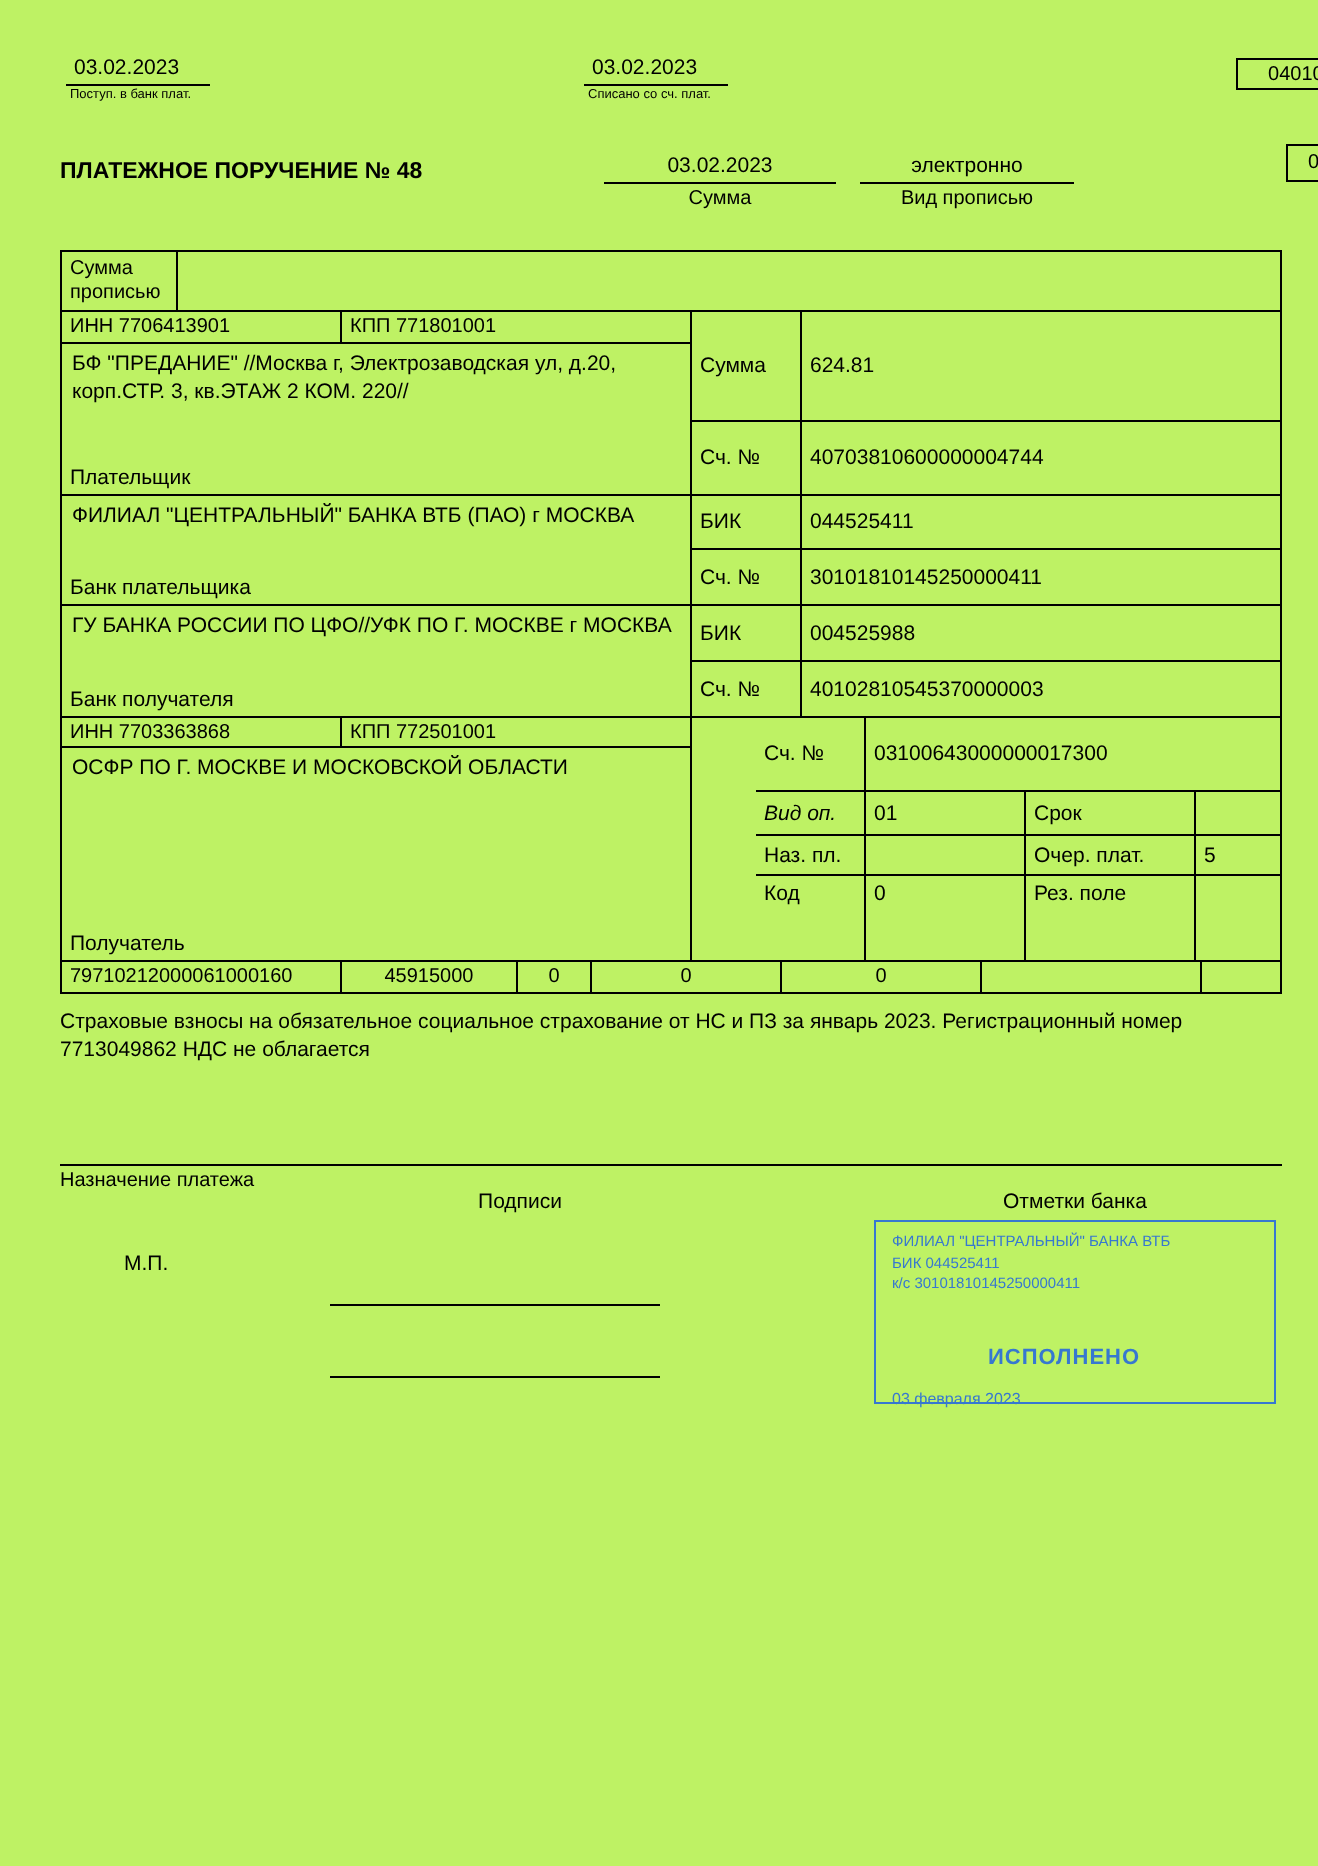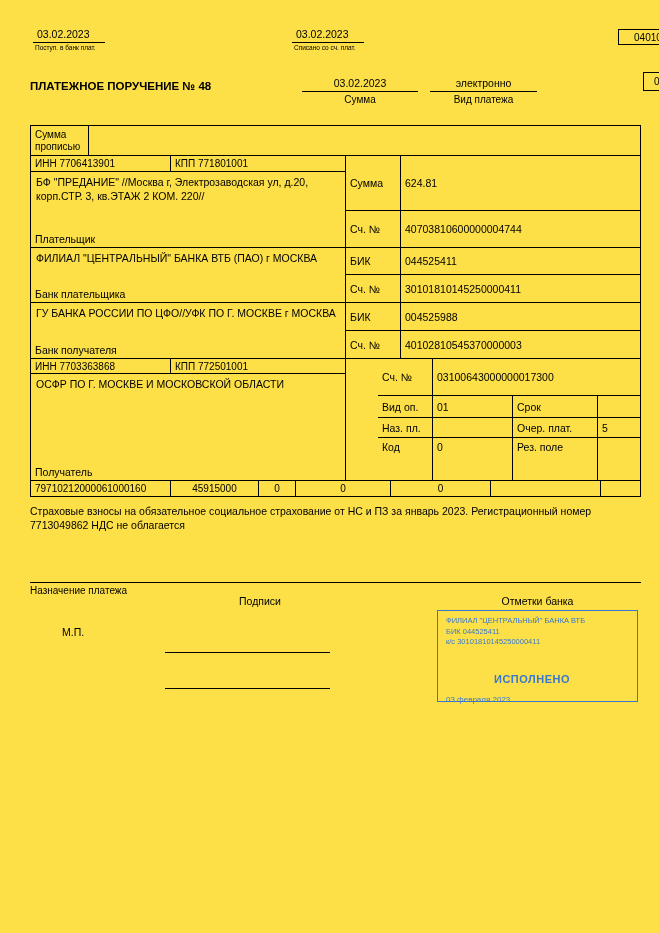--- a/index.html
+++ b/index.html
@@ -2,21 +2,21 @@
 <html><head>
 <meta charset="utf-8">
 <style>
   * { margin:0; padding:0; box-sizing:border-box; }
   html,body { background:#ffffff; }
   body {
     width:659px; height:933px; position:relative;
     font-family:"Liberation Sans","DejaVu Sans",sans-serif;
     color:#000; font-size:10.5px;
   }
-  .page { position:absolute; inset:0; background:#fde047; overflow:hidden; }
+  .page { position:absolute; inset:0; background:#bef264; overflow:hidden; }
 
   .date-block { position:absolute; width:72px; }
   .date-line { font-size:10.5px; border-bottom:1px solid #000; padding:0 2px 2px 4px; white-space:nowrap; }
   .tiny { font-size:6.5px; padding-top:1px; padding-left:2px; white-space:nowrap; }
 
   .code-box { position:absolute; border:1px solid #000; display:flex; align-items:center; justify-content:center; font-size:10px;margin-left:48px; }
 
   .doc-title { position:absolute; font-size:11.5px; font-weight:bold; white-space:nowrap; }
 
   .u-block { position:absolute; }
@@ -69,21 +69,21 @@
   <div class="doc-title" style="left:30px;top:80px;">
     <span>ПЛАТЕЖНОЕ ПОРУЧЕНИЕ №</span>
     <span>48</span>
   </div>
   <div class="u-block" style="left:302px;top:77px;width:116px;">
     <div class="u-val">03.02.2023</div>
     <div class="u-label">Сумма</div>
   </div>
   <div class="u-block" style="left:430px;top:77px;width:107px;">
     <div class="u-val">электронно</div>
-    <div class="u-label">Вид платежа</div>
+    <div class="u-label">Вид прописью</div>
   </div>
   <div class="code-box" style="left:595px;top:72px;width:33px;height:19px;">
     <span>08</span>
   </div>
 
   <div class="ptable">
 
     <div class="trow bb" style="height:30px;">
       <div class="cell top br" style="width:58px;font-size:10px;line-height:1.15;">Сумма прописью</div>
     </div>
@@ -155,21 +155,21 @@
           <div class="name-text">ОСФР ПО Г. МОСКВЕ И МОСКОВСКОЙ ОБЛАСТИ</div>
           <div class="sec-label">Получатель</div>
         </div>
       </div>
       <div class="col f1">
         <div class="trow bb" style="height:37px;flex:none;">
           <div class="cell br" style="width:55px;">Сч. №</div>
           <div class="cell f1">03100643000000017300</div>
         </div>
         <div class="trow bb" style="height:22px;flex:none;">
-          <div class="cell br" style="width:55px;">Вид оп.</div>
+          <div class="cell br" style="width:55px;font-style:italic;">Вид оп.</div>
           <div class="cell br" style="width:80px;">01</div>
           <div class="cell br" style="width:85px;">Срок</div>
           <div class="cell f1"></div>
         </div>
         <div class="trow bb" style="height:20px;flex:none;">
           <div class="cell br" style="width:55px;">Наз. пл.</div>
           <div class="cell br" style="width:80px;"></div>
           <div class="cell br" style="width:85px;">Очер. плат.</div>
           <div class="cell f1">5</div>
         </div>

